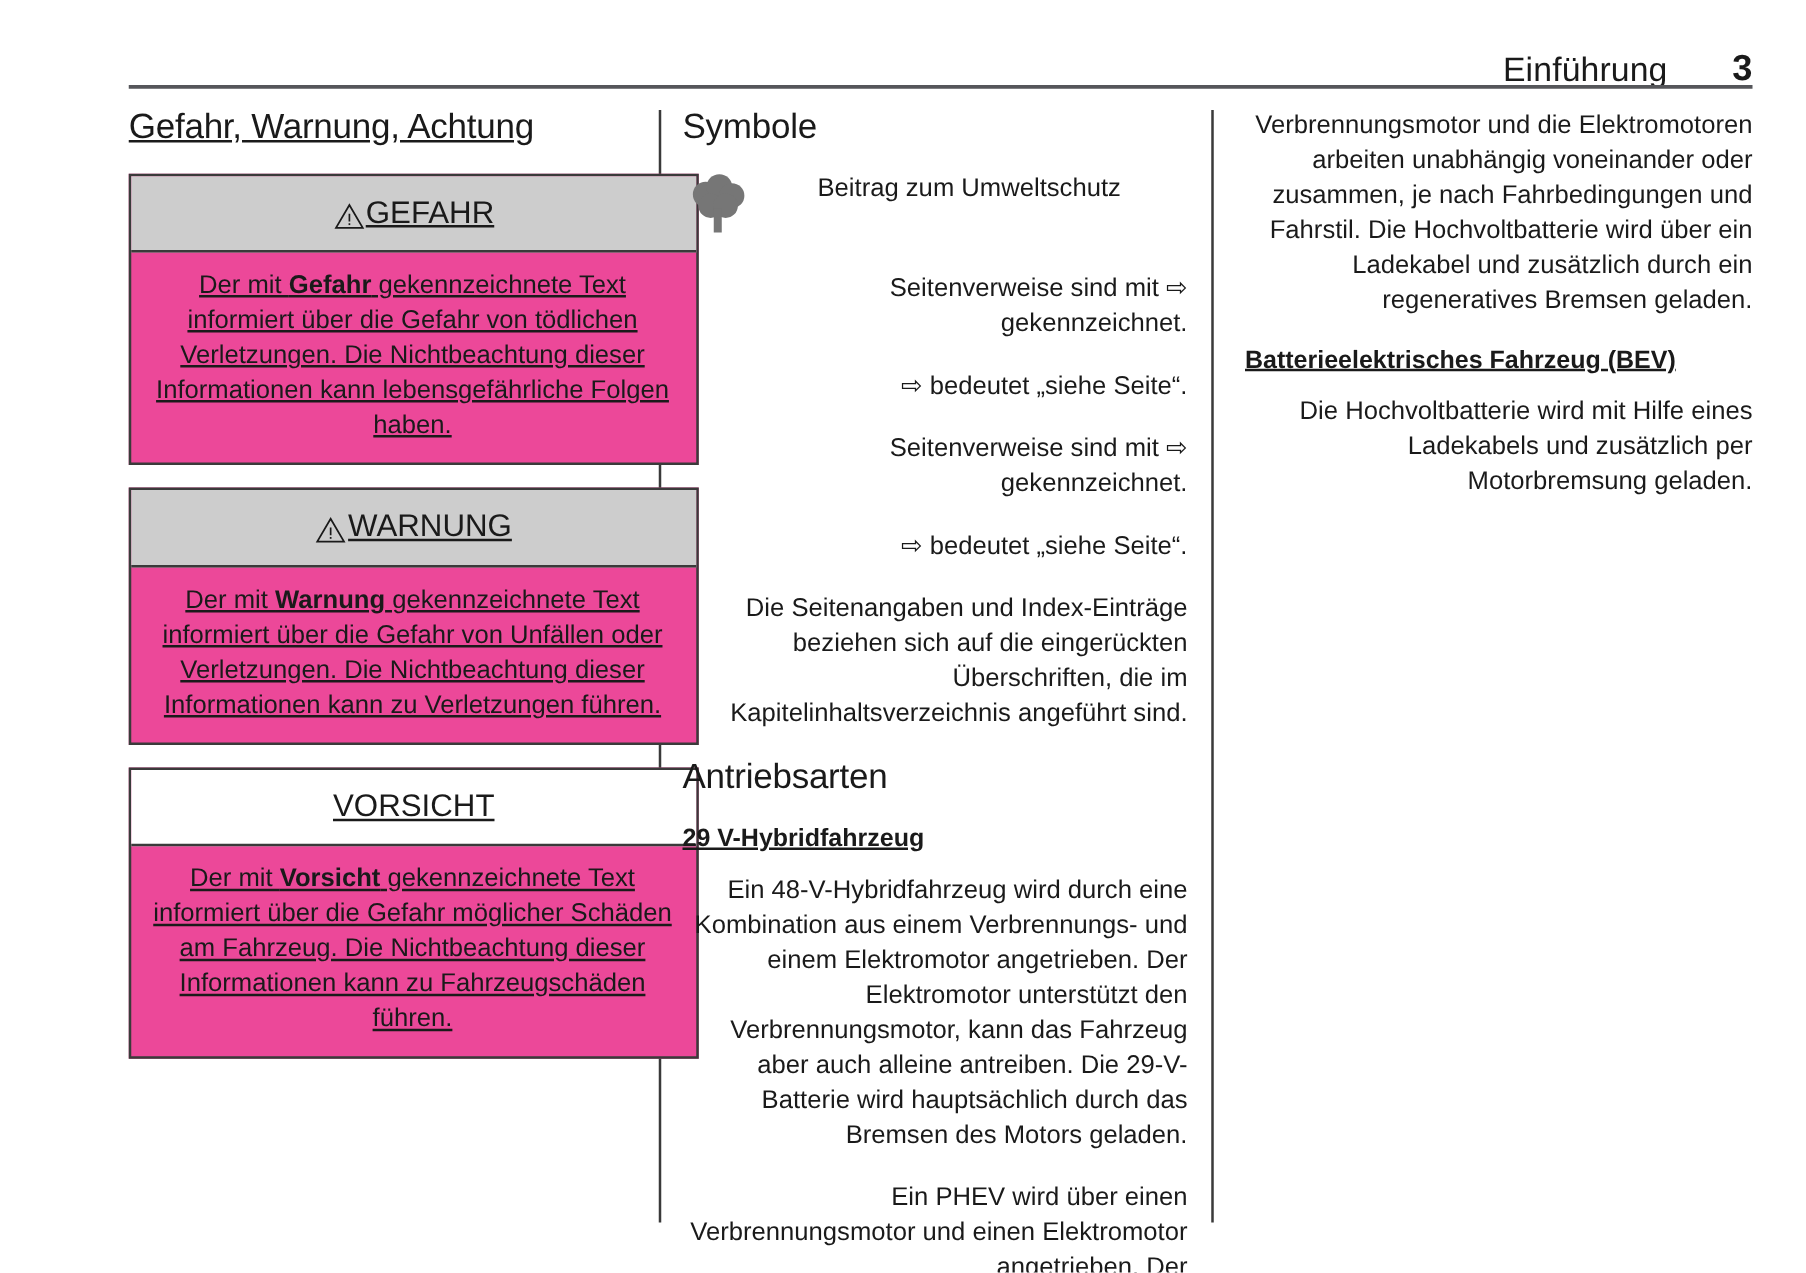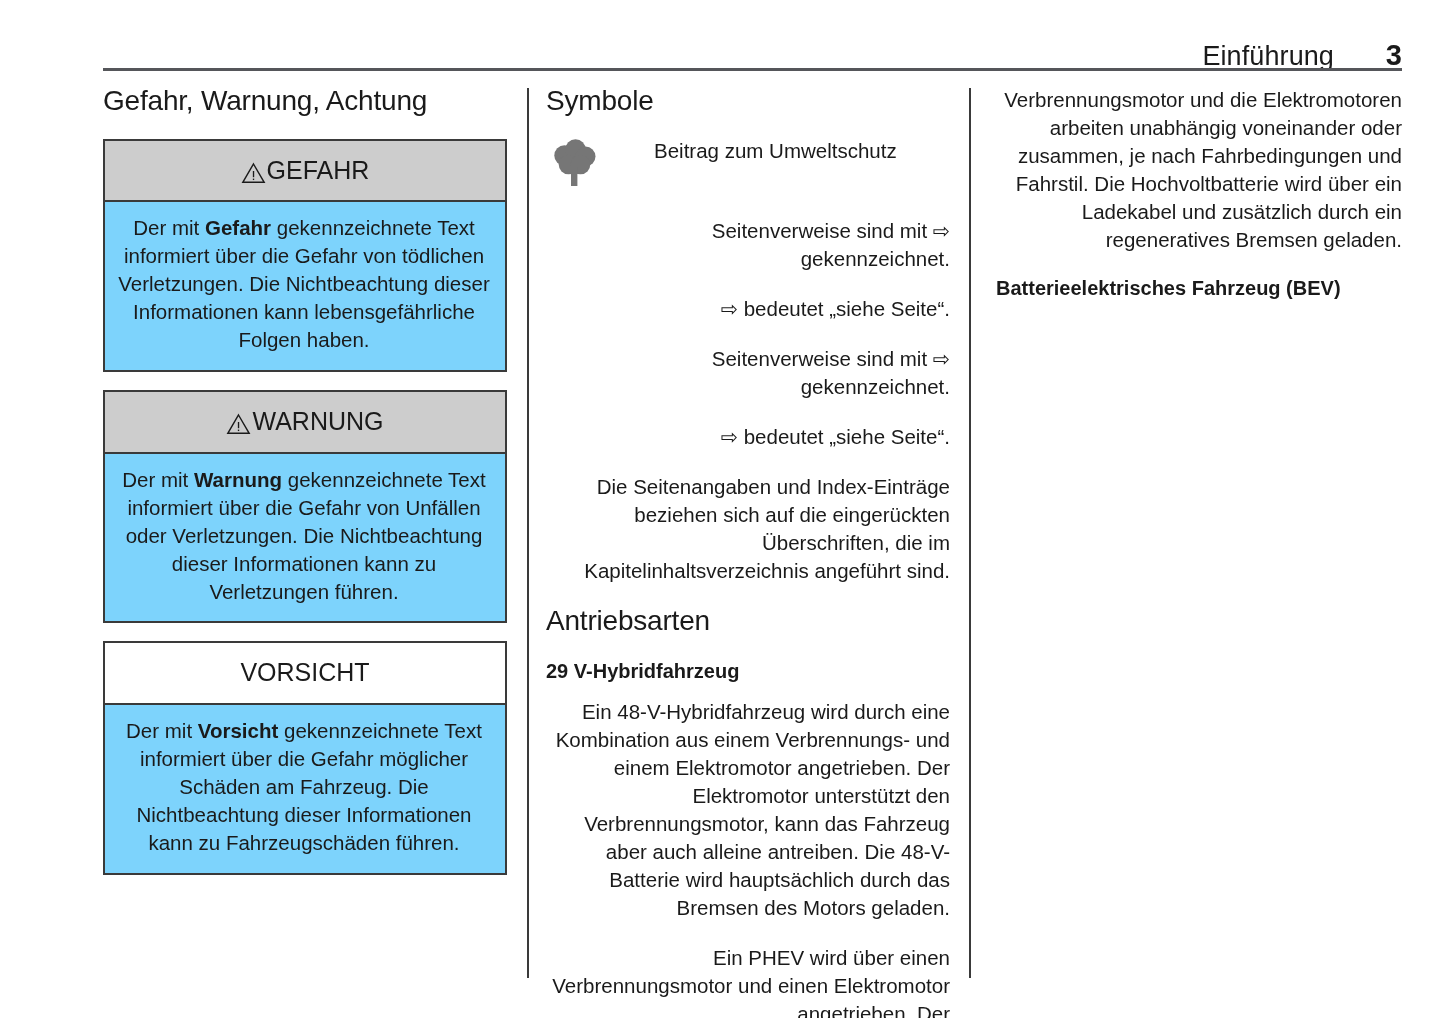--- a/index.html
+++ b/index.html
@@ -57,21 +57,21 @@
     width: 1299px;
     height: 3px;
     background: #55565a;
   }
 
   
   .col {
     position: absolute;
     top: 86px;
   }
-  .col-1 { left: 103px;  width: 404px; }
+  .col-1 { left: 103px;  width: 456px; text-decoration: underline; }
   .col-2 { left: 546px;  width: 404px; }
   .col-3 { left: 996px;  width: 406px; }
 
   .divider {
     position: absolute;
     top: 88px;
     width: 2px;
     height: 890px;
     background: #3a3a3a;
   }
@@ -86,36 +86,37 @@
     letter-spacing: -0.2px;
     color: #1a1a1a;
     line-height: 1.1;
   }
   h2.sub-title {
     font-size: 20px;
     font-weight: 700;
     margin: 0 0 14px 0;
     line-height: 1.25;
     color: #1a1a1a;
+    text-decoration: underline;
   }
   p.body {
     font-size: 20.5px;
     line-height: 1.365;
     margin: 0 0 22px 0;
     color: #1a1a1a;
     text-align: right;
   }
   p.body:last-child { margin-bottom: 0; }
   .bold { font-weight: 700; }
 
   
   .notice {
     border: 2px solid #3a3a3a;
     margin-bottom: 18px;
-    background: #7dd3fc;
+    background: #ec4899;
     box-sizing: border-box;
   }
   .notice-head {
     border-bottom: 2px solid #3a3a3a;
     text-align: center;
     font-size: 25px;
     font-weight: 400;
     padding: 16px 8px 16px 8px;
     line-height: 1.1;
     display: flex;
@@ -255,30 +256,31 @@
     </p>
 
     <p class="body">⇨ bedeutet „siehe Seite“.</p>
 
     <p class="body">Die Seitenangaben und Index-Einträge beziehen sich auf die eingerückten Überschriften, die im Kapitelinhaltsverzeichnis angeführt sind.</p>
 
     <h1 class="section-title">Antriebsarten</h1>
 
     <h2 class="sub-title">29 V-Hybridfahrzeug</h2>
 
-    <p class="body">Ein 48-V-Hybridfahrzeug wird durch eine Kombination aus einem Verbrennungs- und einem Elektromotor angetrieben. Der Elektromotor unterstützt den Verbrennungsmotor, kann das Fahrzeug aber auch alleine antreiben. Die 48-V-Batterie wird hauptsächlich durch das Bremsen des Motors geladen.</p>
+    <p class="body">Ein 48-V-Hybridfahrzeug wird durch eine Kombination aus einem Verbrennungs- und einem Elektromotor angetrieben. Der Elektromotor unterstützt den Verbrennungsmotor, kann das Fahrzeug aber auch alleine antreiben. Die 29-V-Batterie wird hauptsächlich durch das Bremsen des Motors geladen.</p>
 
 
     <p class="body">Ein PHEV wird über einen Verbrennungsmotor und einen Elektromotor angetrieben. Der</p>
 
   </div>
 
   <div class="col col-3">
 
     <p class="body">Verbrennungsmotor und die Elektromotoren arbeiten unabhängig voneinander oder zusammen, je nach Fahrbedingungen und Fahrstil. Die Hochvoltbatterie wird über ein Ladekabel und zusätzlich durch ein regeneratives Bremsen geladen.</p>
 
     <h2 class="sub-title">Batterieelektrisches Fahrzeug (BEV)</h2>
 
 
+    <p class="body">Die Hochvoltbatterie wird mit Hilfe eines Ladekabels und zusätzlich per Motorbremsung geladen.</p>
 
   </div>
 
 </div>
 
 </body></html>

